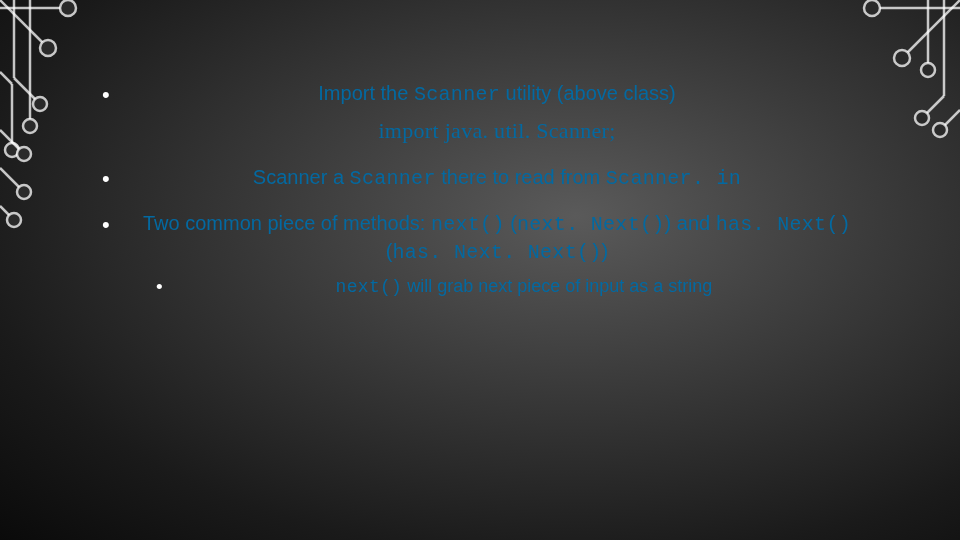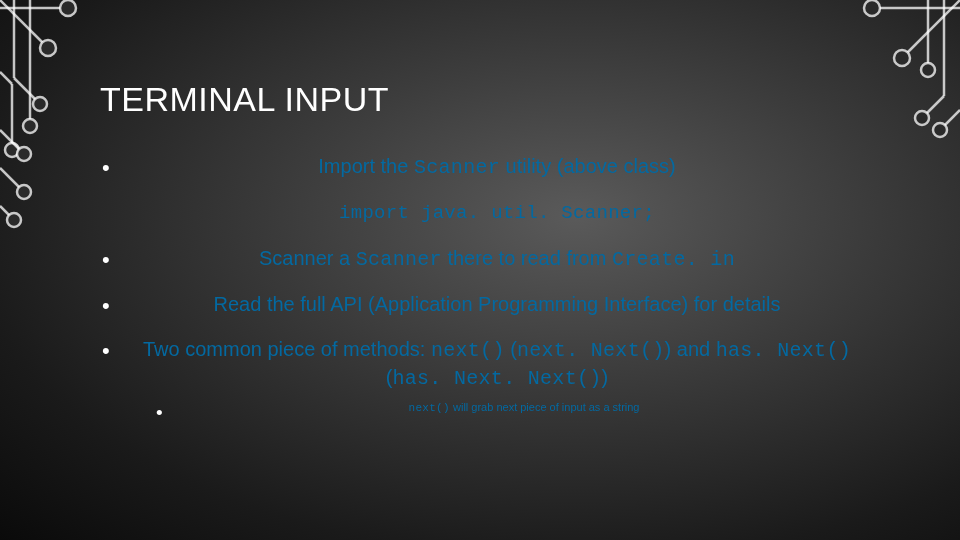--- a/index.html
+++ b/index.html
@@ -66,40 +66,40 @@
   }
   ul.bullets ul {
     list-style: none;
     margin: 8px 0 0 0;
     padding: 0 0 0 32px;
   }
   ul.bullets ul > li {
     position: relative;
     padding-left: 22px;
     margin-bottom: 6px;
-    font-size: 11px;
+    font-size: 18px;
     line-height: 1.35;
   }
   ul.bullets ul > li::before {
     content: "•";
     position: absolute;
     left: 0;
     top: 0;
     font-size: 19px;
     color: #fff;
   }
   .mono {
     font-family: "Courier New", Courier, monospace;
     letter-spacing: 0.3px;
   }
   .codel {
     display: block;
-    font-family: Liberation Mono, monospace;
-    font-size: 19px;
-    margin-top: 20px;
+    font-family: Liberation Serif, serif;
+    font-size: 22px;
+    margin-top: 8px;
     letter-spacing: 0.3px;
   }
 </style>
 </head>
 <body>
 
 <div class="slide">
 
   <svg class="circuit" viewBox="0 0 960 540">
 
@@ -128,36 +128,32 @@
       <circle class="node" cx="902" cy="58" r="8"></circle>
     <line x1="944" y1="0" x2="944" y2="96"></line>
       <line x1="944" y1="96" x2="922" y2="118"></line>
       <circle class="node" cx="922" cy="118" r="7"></circle>
     <line x1="928" y1="0" x2="928" y2="70"></line>
       <circle class="node" cx="928" cy="70" r="7"></circle>
     <line x1="960" y1="110" x2="940" y2="130"></line>
       <circle class="node" cx="940" cy="130" r="7"></circle>
   </svg>
 
-  <h1 class="title">TERMINAL INPUT</h1>
 
   <ul class="bullets">
 
     <li>
       <span>Import the </span><span class="mono">Scanner</span><span> utility (above class)</span>
       <span class="codel">import java. util. Scanner;</span>
     </li>
 
     <li>
-      <span>Scanner a </span><span class="mono">Scanner</span><span> there to read from </span><span class="mono">Create. in</span>
+      <span>Scanner a </span><span class="mono">Scanner</span><span> there to read from </span><span class="mono">Scanner. in</span>
     </li>
 
-    <li>
-      <span>Read the full API (Application Programming Interface) for details</span>
-    </li>
 
     <li>
       <span>Two common piece of methods: </span><span class="mono">next()</span><span> (</span><span class="mono">next. Next()</span><span>) and </span><span class="mono">has. Next()</span><span> (</span><span class="mono">has. Next. Next()</span><span>)</span>
 
       <ul>
         <li>
           <span class="mono">next()</span><span>  will grab next piece of input as a string</span>
         </li>
       </ul>
     </li>

